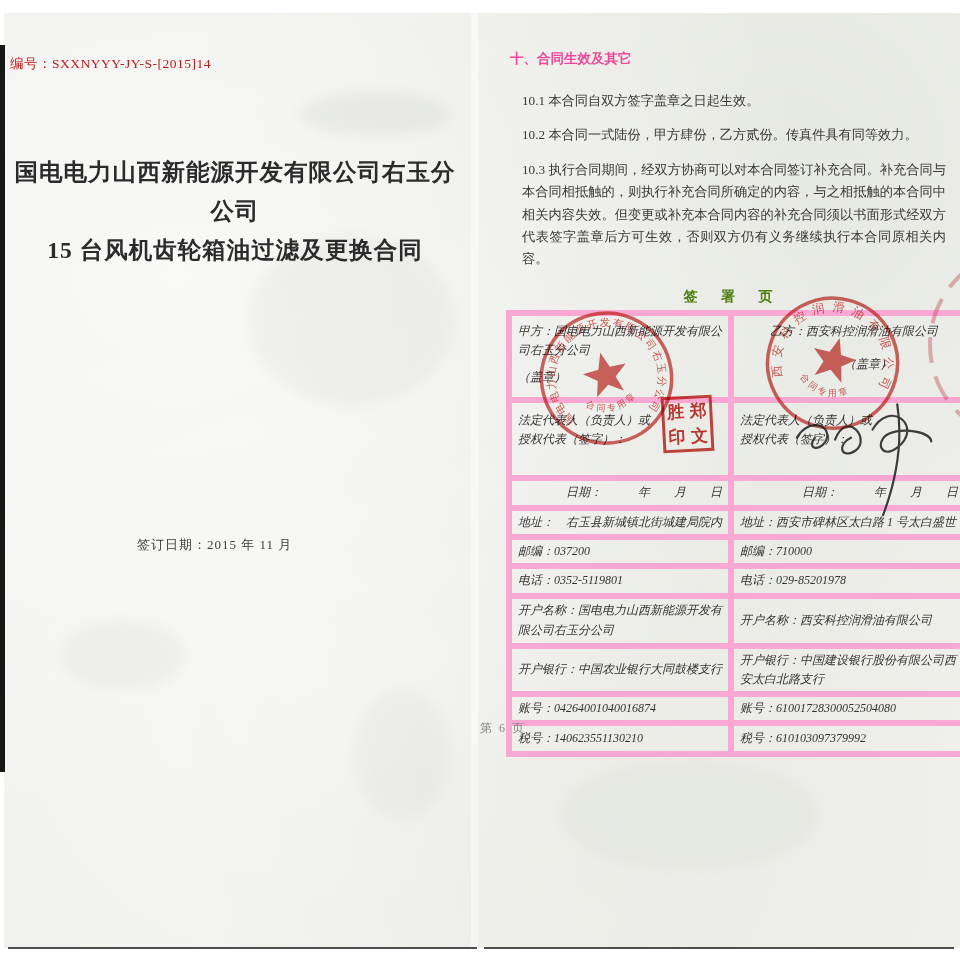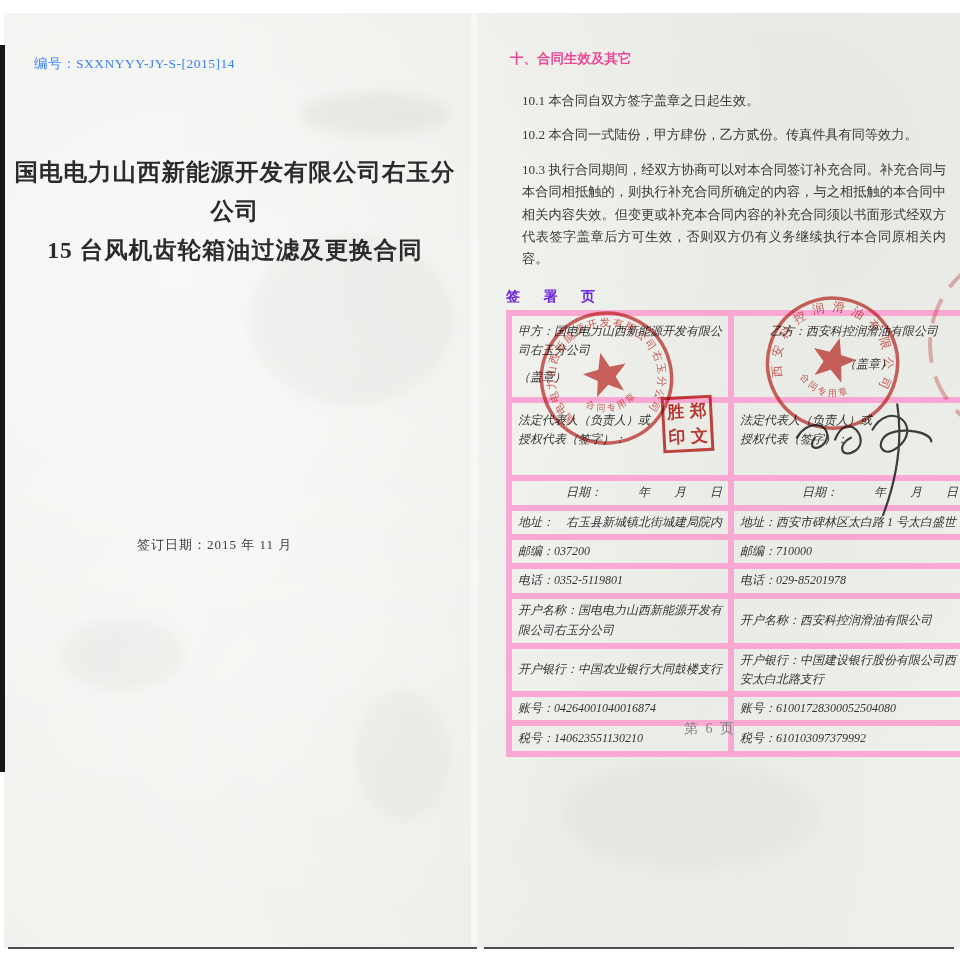--- a/index.html
+++ b/index.html
@@ -13,46 +13,46 @@
            radial-gradient(ellipse at 62% 84%, rgba(212,215,206,.28), transparent 50%),
            #f0f1ed;}
   .gutter{position:absolute;left:471px;top:13px;width:7px;height:935px;background:rgba(255,255,255,.45);}
   .left-bar{position:absolute;left:0;top:45px;width:5px;height:727px;background:#171717;}
   .bottom-line{position:absolute;height:2px;background:#4e4e4e;top:947px;}
   .bl-left{left:8px;width:469px;}
   .bl-right{left:484px;width:470px;}
   .smudge{position:absolute;border-radius:50%;background:#7d837a;filter:blur(6px);}
 
   
-  .doc-number{position:absolute;left:10px;top:55px;font-size:13.5px;color:#3b82f6;letter-spacing:.5px;margin-left:24px;}
+  .doc-number{position:absolute;left:10px;top:55px;font-size:13.5px;color:#b91c1c;letter-spacing:.5px;}
   .title-block{position:absolute;left:12px;top:153px;width:446px;text-align:center;
                font-size:23.5px;font-weight:600;color:#2b2b2b;line-height:39px;letter-spacing:1px;}
   .sign-date{position:absolute;left:137px;top:536px;font-size:13px;color:#404040;letter-spacing:1px;}
 
   
   .section-heading{position:absolute;left:510px;top:50px;width:448px;font-size:13.5px;font-weight:bold;color:#ec4899;}
   .clauses{position:absolute;left:510px;top:78px;width:448px;font-size:13.2px;line-height:22.4px;
            color:#383838;text-align:justify;}
   .clause{margin:12px;}
-  .sig-title{position:absolute;left:506px;top:288px;width:454px;text-align:left;
-             font-size:14px;font-weight:bold;letter-spacing:10px;color:#6d28d9;}
+  .sig-title{position:absolute;left:506px;top:288px;width:454px;text-align:center;
+             font-size:14px;font-weight:bold;letter-spacing:10px;color:#4d7c0f;}
   .sig-table{position:absolute;left:506px;top:310px;width:458px;border-collapse:collapse;table-layout:fixed;}
   .sig-table td{border:6px solid #f9a8d4;font-size:12px;color:#333;padding:2px 6px;vertical-align:middle;
                 line-height:1.6;overflow:hidden;font-style:italic;}
   .col-a{width:222px;} .col-b{width:236px;}
   tr.r1 td{height:73px;vertical-align:top;padding-top:6px;}
   tr.r2 td{height:62px;vertical-align:top;padding-top:8px;}
   tr.r3 td{height:20px;text-align:right;} tr.r4 td{height:19px;} tr.r5 td{height:17px;} tr.r6 td{height:18px;margin-top:7px;}
   tr.r7 td{height:40px;} tr.r8 td{height:38px;} tr.r9 td{height:19px;} tr.r10 td{height:21px;}
   .pre{white-space:pre;}
   .seal-note-a{margin-top:8px;}
   .name-b{padding-left:30px;}
   .seal-note-b{margin-left:104px;margin-top:14px;}
-  .page-footer{position:absolute;left:480px;top:720px;width:460px;text-align:center;
-               font-size:14px;color:#848484;letter-spacing:2px;}
+  .page-footer{position:absolute;left:480px;top:720px;width:460px;text-align:left;
+               font-size:12px;color:#848484;letter-spacing:2px;}
 
   
   .stamp{position:absolute;mix-blend-mode:multiply;opacity:.86;}
   .stamp-a{left:532px;top:303px;transform:rotate(-14deg);}
   .stamp-b{left:757px;top:288px;transform:rotate(16deg);}
   .name-seal{position:absolute;left:662px;top:396px;width:45px;height:50px;
              border:3px solid rgba(190,32,26,.82);transform:rotate(-3deg);
              display:grid;grid-template-columns:1fr 1fr;mix-blend-mode:multiply;
              background:rgba(255,240,238,.15);}
   .name-seal span{display:flex;align-items:center;justify-content:center;

